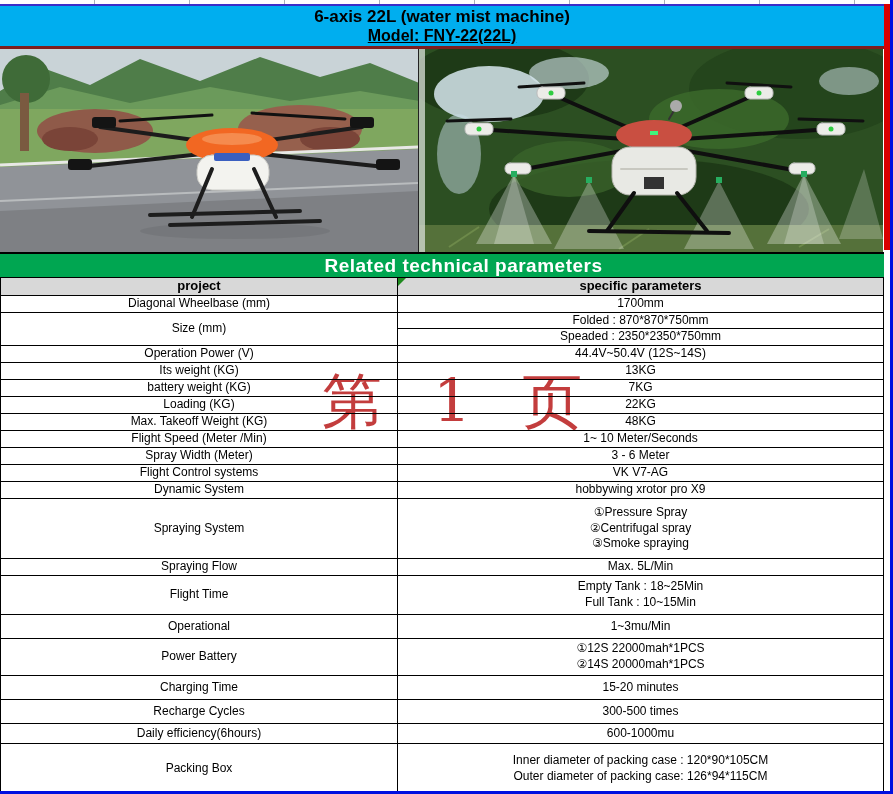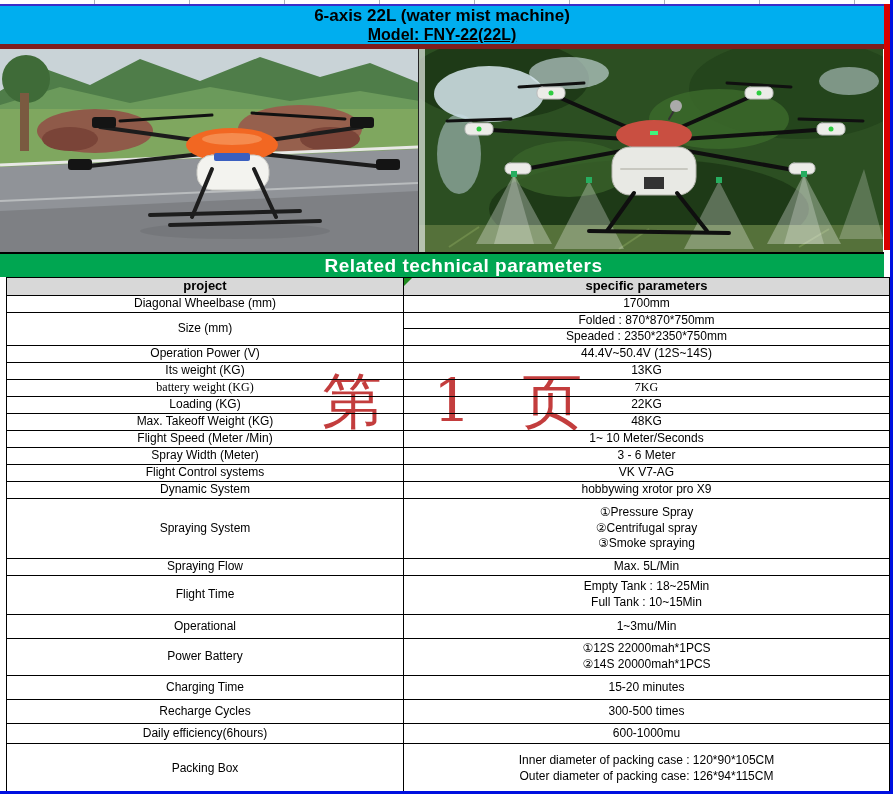--- a/index.html
+++ b/index.html
@@ -7,35 +7,35 @@
   .page{
     position:relative;width:893px;height:794px;background:#fff;overflow:hidden;
     border-right:3px solid #0010E0;border-bottom:3px solid #0010E0;
     font-family:"Liberation Sans","DejaVu Sans",sans-serif;color:#000;
   }
   .top-strip{height:4px;width:884px;background:#fff;
     background-image:repeating-linear-gradient(90deg,transparent 0 94px,#a9b2ba 94px 95px);}
   .top-rule{height:2px;width:100%;background:#3A2FC8;}
   .red-stripe{position:absolute;left:884px;top:4px;width:6px;height:246px;background:#D90000;}
   .title-band{
-    width:884px;height:43px;background:#00AEEF;border-bottom:5px solid #7f1d1d;
+    width:884px;height:43px;background:#00AEEF;border-bottom:3px solid #7f1d1d;
     display:flex;flex-direction:column;align-items:center;justify-content:center;gap:0;
   }
   .title-line1{font-size:17px;font-weight:bold;line-height:1.1;}
   .title-line2{font-size:16px;font-weight:bold;text-decoration:underline;line-height:1.1;}
   .photos{width:884px;height:203px;display:flex;}
   .photo{height:203px;overflow:hidden;position:relative;}
   .photo.left{width:419px;border-right:1px solid #222;}
   .photo.right{width:464px;}
   .banner{
     width:884px;height:25px;background:#00A651;border-top:2px solid #000;
     display:flex;align-items:center;justify-content:center;
     color:#fff;font-size:19px;font-weight:bold;letter-spacing:.5px;padding-left:43px;
   }
-  .table-wrap{position:relative;width:884px;padding-left:6px;}
+  .table-wrap{position:relative;width:884px;}
   table.params{border-collapse:collapse;width:884px;table-layout:fixed;background:transparent;}
   table.params th,table.params td{
     border:1px solid #000;padding:0 3px;text-align:center;vertical-align:middle;
     font-size:12px;line-height:1.3;background:transparent;overflow:hidden;
   }
   table.params th{background:#D8D8D8;font-size:13px;height:17px;position:relative;}
   .note-flag{position:absolute;left:0;top:0;width:0;height:0;
     border-top:8px solid #1F8A1F;border-right:8px solid transparent;}
   .watermark{
     position:absolute;left:322px;top:362px;z-index:0;pointer-events:none;
@@ -206,21 +206,21 @@
             <td>
               <div>44.4V~50.4V (12S~14S)</div>
             </td>
           </tr>
           <tr style="height: 17px;">
             <td rowspan="1">Its weight (KG)</td>
             <td>
               <div>13KG</div>
             </td>
           </tr>
-          <tr style="height: 17px; font-family: Liberation Serif, serif;">
+          <tr style="height: 17px;">
             <td rowspan="1">battery weight (KG)</td>
             <td>
               <div>7KG</div>
             </td>
           </tr>
           <tr style="height: 17px;">
             <td rowspan="1">Loading (KG)</td>
             <td>
               <div>22KG</div>
             </td>

